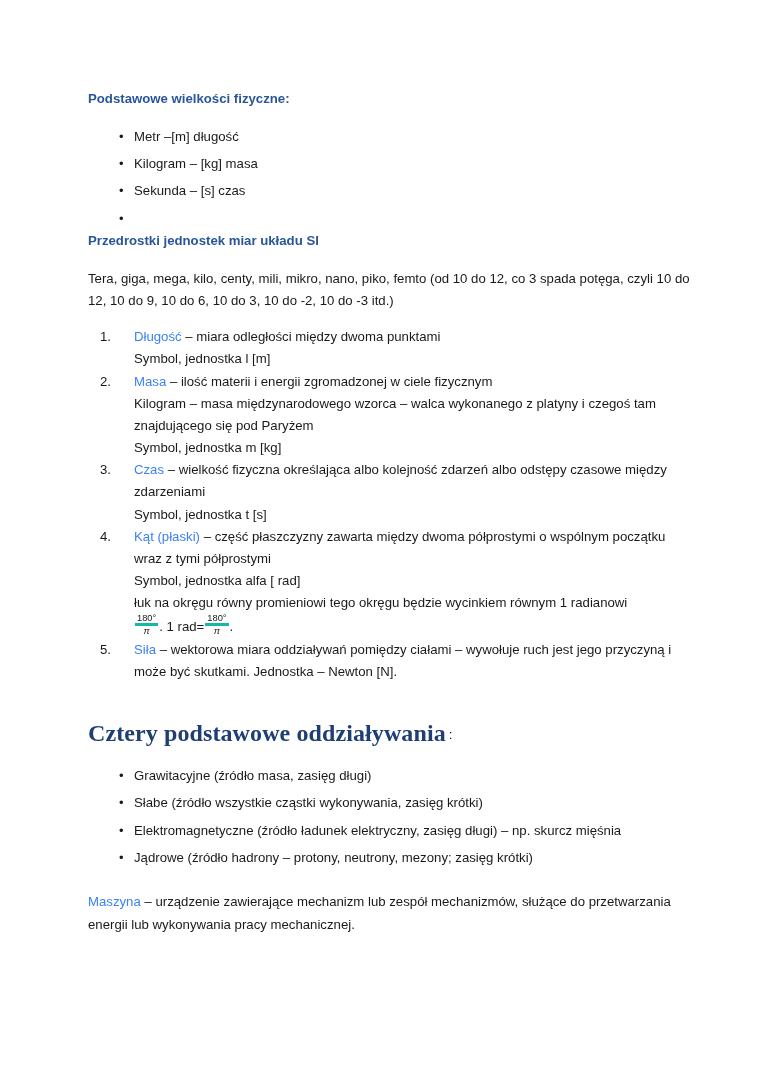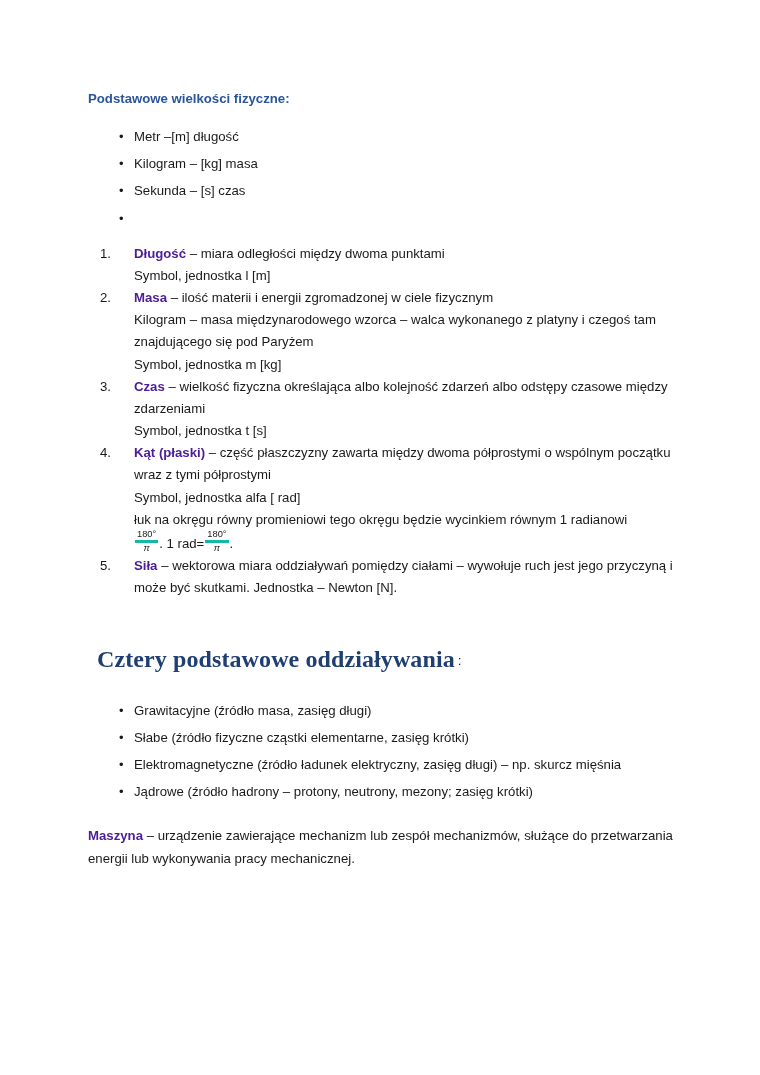--- a/index.html
+++ b/index.html
@@ -39,21 +39,21 @@
   .gap-md { height: 17px; }
   .gap-lg { height: 22px; }
 
   
   .bighead {
     font-family: "Liberation Serif", serif;
     color: #1f3f73;
     font-weight: bold;
     font-size: 24px;
     line-height: 1.25;
-    margin: 9px;
+    margin: 0;
     letter-spacing: 0.1px;
   }
   .bighead .colon {
     font-family: "Liberation Sans", sans-serif;
     font-weight: normal;
     font-size: 13.5px;
     color: #1a1a1a;
     vertical-align: 2px;
     padding-left: 3px;
   }
@@ -110,22 +110,22 @@
     position: absolute;
     left: 12px;
     top: 0;
     width: 22px;
     text-align: left;
     font-size: 13.2px;
     line-height: 1.68;
     color: #1a1a1a;
   }
   .lbl {
-    color: #4c1d95;
-    font-weight: bold;
+    color: #3b82f6;
+    font-weight: normal;
     margin-top: 23px;
   }
   .sub {
     display: block;
   }
 
   
   .frac {
     display: inline-block;
     vertical-align: -0.45em;
@@ -171,20 +171,27 @@
         <span>Sekunda – [s] czas</span>
       </li>
       <li>
         <span class="dot">•</span>
       </li>
     </ul>
   </div>
 
   <div class="gap-lg"></div>
 
+  <div>
+    <p class="subhead">Przedrostki jednostek miar układu SI</p>
+
+    <div class="gap-md"></div>
+
+    <p class="para">Tera, giga, mega, kilo, centy, mili, mikro, nano, piko, femto (od 10 do 12, co 3 spada potęga, czyli 10 do 12, 10 do 9, 10 do 6, 10 do 3, 10 do -2, 10 do -3 itd.)</p>
+  </div>
 
   <div class="gap-sm"></div>
 
   <ol class="numbers">
 
     <li>
       <span class="num">1.</span>
       <span class="lbl">Długość</span><span> – miara odległości między dwoma punktami</span>
       <span class="sub">Symbol, jednostka l [m]</span>
     </li>
@@ -225,21 +232,21 @@
 
   <div class="gap-md"></div>
 
   <ul class="bullets">
     <li>
       <span class="dot">•</span>
       <span>Grawitacyjne (źródło masa, zasięg długi)</span>
     </li>
     <li>
       <span class="dot">•</span>
-      <span>Słabe (źródło fizyczne cząstki elementarne, zasięg krótki)</span>
+      <span>Słabe (źródło wszystkie cząstki wykonywania, zasięg krótki)</span>
     </li>
     <li>
       <span class="dot">•</span>
       <span>Elektromagnetyczne (źródło ładunek elektryczny, zasięg długi) – np. skurcz mięśnia</span>
     </li>
     <li>
       <span class="dot">•</span>
       <span>Jądrowe (źródło hadrony – protony, neutrony, mezony; zasięg krótki)</span>
     </li>
   </ul>

